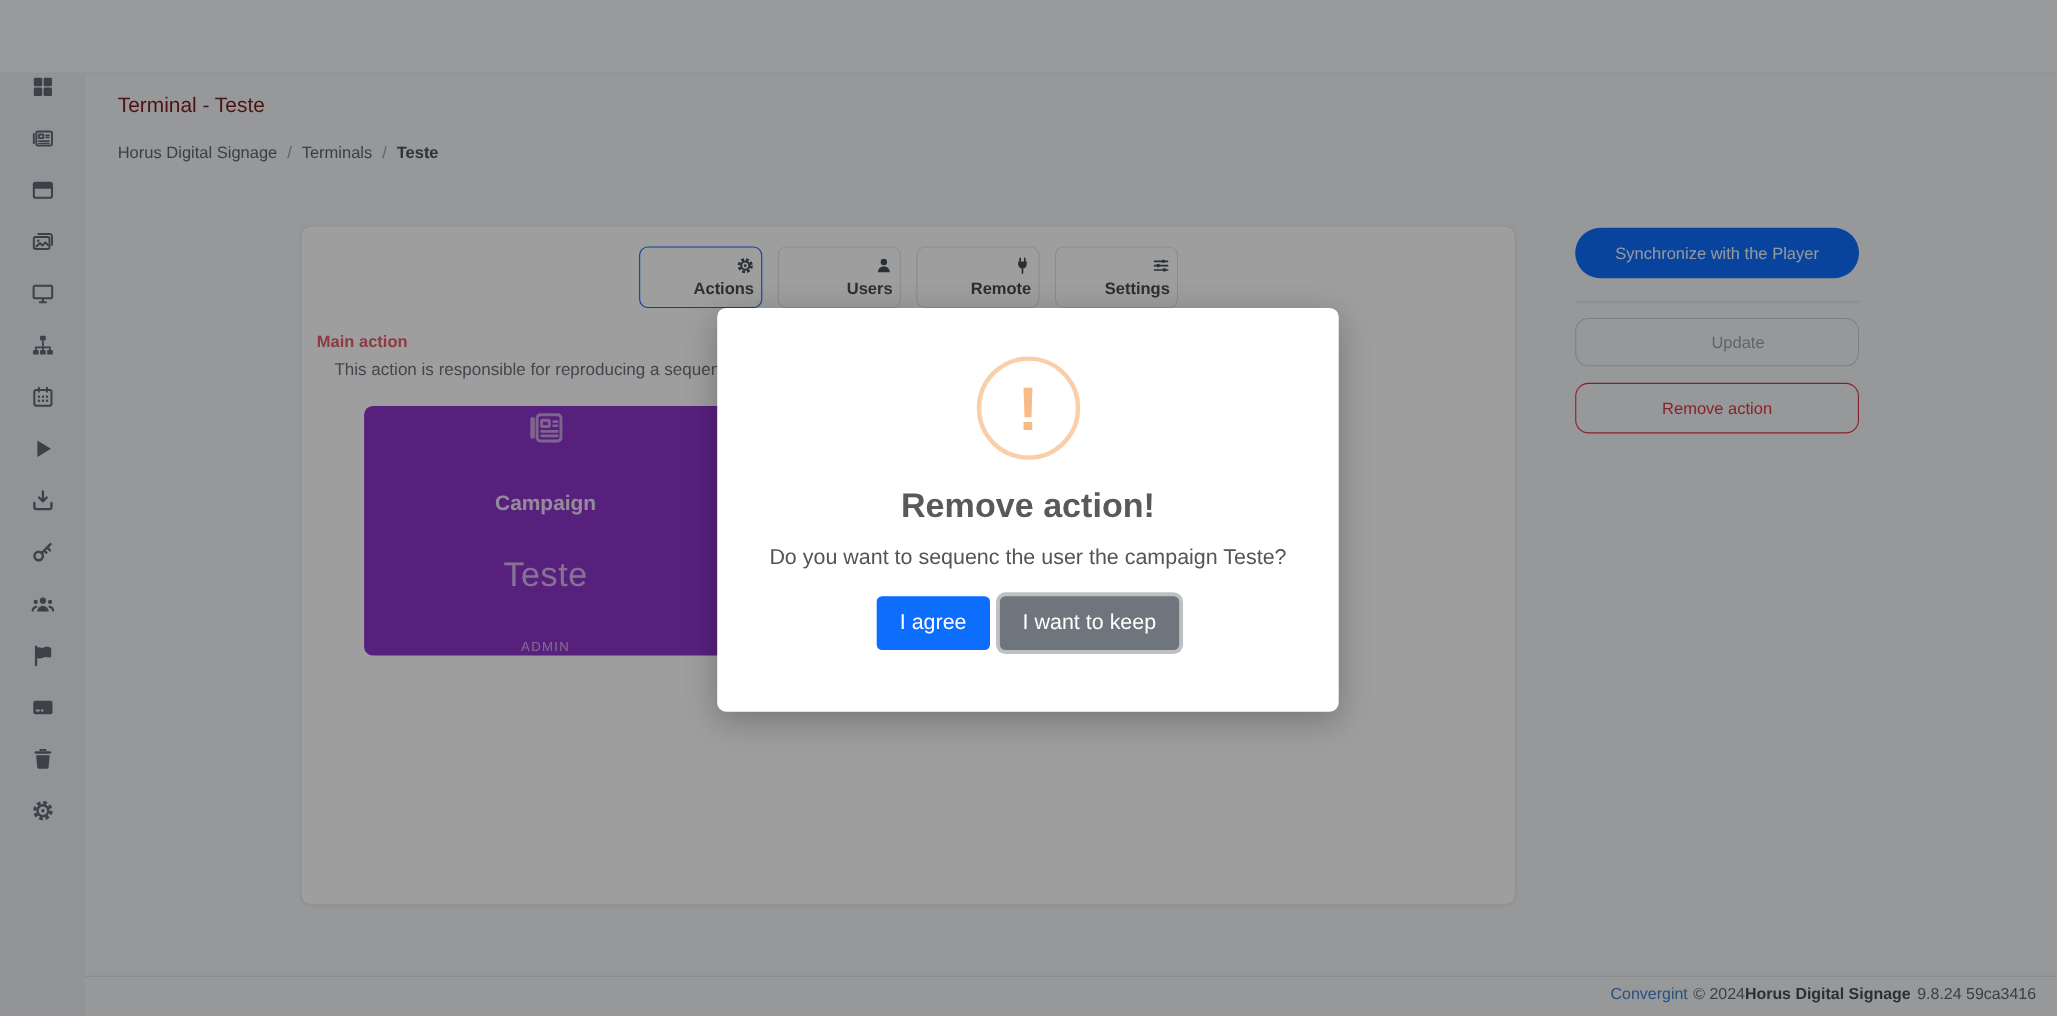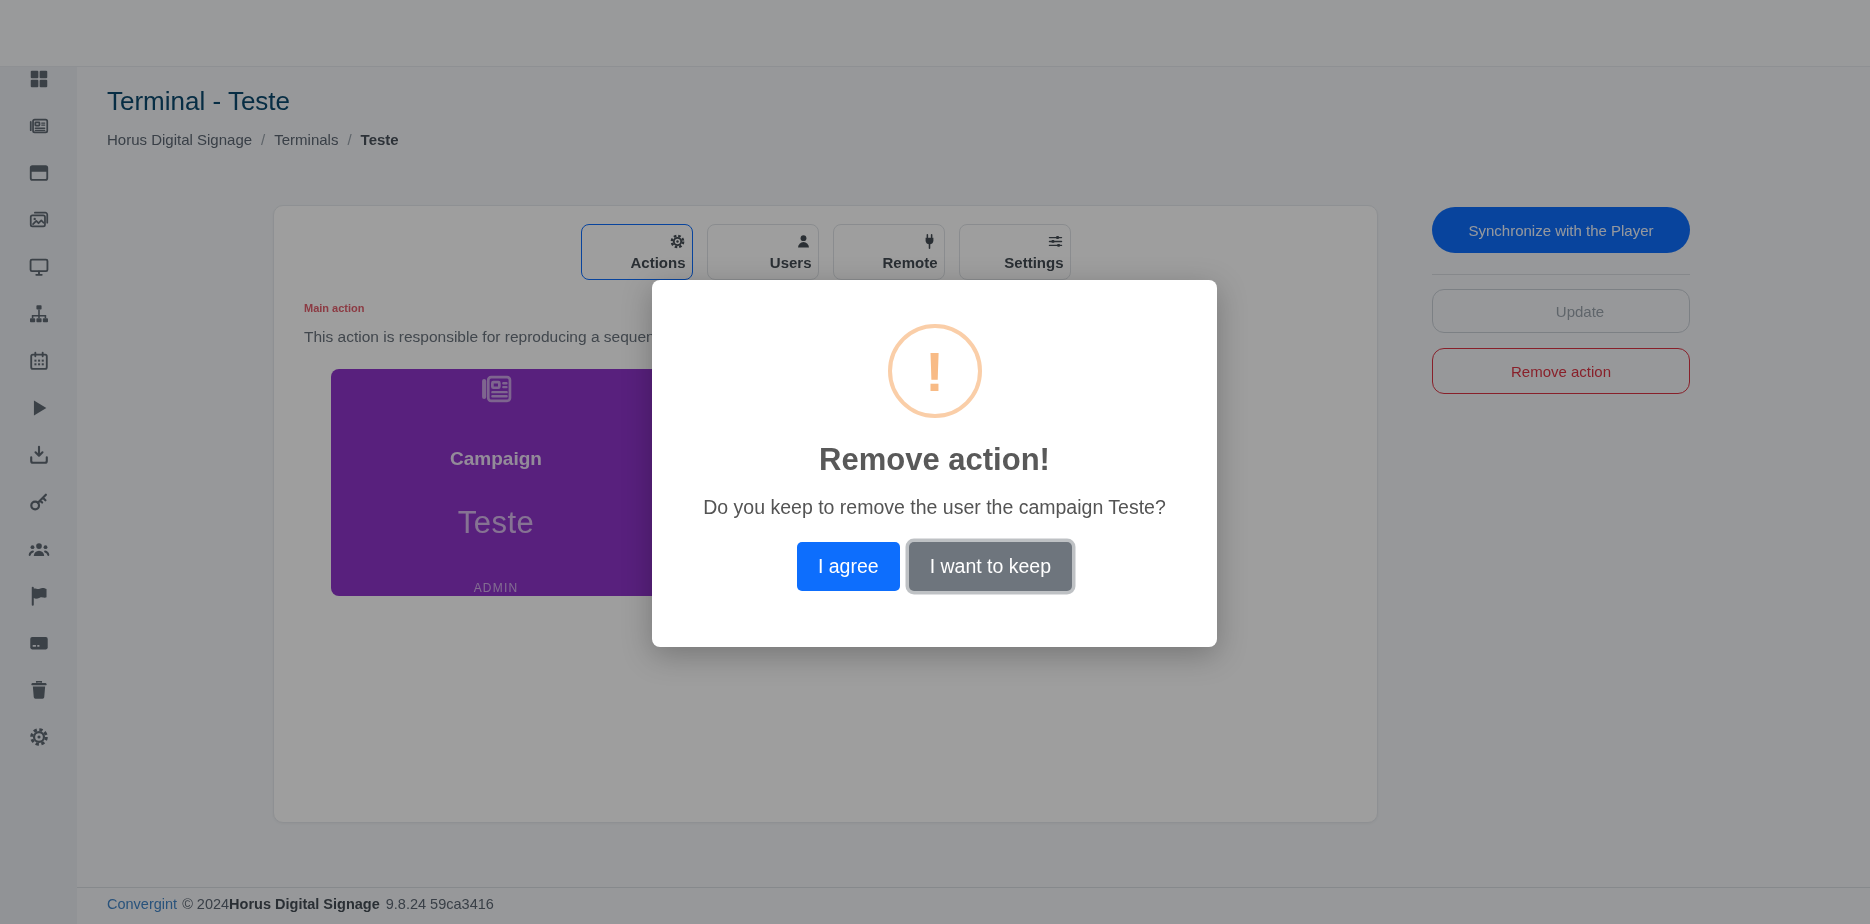--- a/index.html
+++ b/index.html
@@ -28,58 +28,58 @@
   .flag-group{display:flex;align-items:center;gap:6px;}
   .info-i{font-size:19px;font-weight:700;color:#5b6570;font-family:"Liberation Serif",serif;}
   .logout{display:flex;align-items:center;gap:8px;font-size:16px;color:#5b6570;cursor:pointer;
     background:none;border:none;font-family:"Liberation Sans",sans-serif;}
   
   .sidebar{position:absolute;left:0;top:66px;bottom:0;width:77px;background:#eaedf2;
     display:flex;flex-direction:column;align-items:center;padding-top:2px;gap:25px;z-index:9;}
   .side-item{width:36px;height:22px;display:flex;align-items:center;justify-content:center;
     color:#5f6973;cursor:pointer;background:none;border:none;padding:0;}
   
-  .page-title{position:absolute;left:107px;top:86px;font-size:26px;color:#0c4a6e;font-weight:400;}
+  .page-title{position:absolute;left:107px;top:86px;font-size:19px;color:#7f1d1d;font-weight:400;}
   .breadcrumb{position:absolute;left:107px;top:131px;font-size:15px;color:#5d6773;
     display:flex;gap:9px;align-items:center;}
   .breadcrumb .crumb{color:#5d6773;cursor:pointer;}
   .breadcrumb .sep{color:#98a1aa;}
   .breadcrumb .current{font-weight:700;color:#4a525b;}
   
   .card{position:absolute;left:273px;top:205px;width:1105px;height:618px;background:#fff;
     border:1px solid #e6e9ed;border-radius:10px;box-shadow:0 1px 3px rgba(40,50,60,.05);
     box-sizing:border-box;}
   .tabs{display:flex;justify-content:center;gap:14px;margin-top:18px;}
   .tab{width:112px;height:56px;border:1px solid #dfe3e7;border-radius:8px;background:#fff;
     display:flex;flex-direction:column;align-items:flex-end;justify-content:center;gap:4px;
     color:#454d54;cursor:pointer;font-family:"Liberation Sans",sans-serif;}
   .tab.active{border:1.5px solid #0d6efd;}
   .tab .tlabel{font-size:15px;font-weight:700;}
-  .section-title{position:absolute;left:30px;top:96px;font-size:11px;font-weight:700;color:#e2606e;}
+  .section-title{position:absolute;left:14px;top:96px;font-size:15px;font-weight:700;color:#e2606e;}
   .section-desc{position:absolute;left:30px;top:122px;font-size:15.5px;color:#6a737d;white-space:nowrap;}
   .campaign-card{position:absolute;left:57px;top:163px;width:330px;height:227px;border-radius:8px;
     background:#8e35ca;display:flex;flex-direction:column;align-items:center;justify-content:center;
     cursor:pointer;border:none;gap:32px;}
   .campaign-type{font-size:19px;font-weight:700;color:rgba(255,255,255,.85);margin-top:8px;}
   .campaign-name{font-size:31px;font-weight:300;color:rgba(255,255,255,.66);margin-top:3px;
     letter-spacing:.5px;}
   .campaign-owner{font-size:12px;color:rgba(255,255,255,.6);margin-top:8px;letter-spacing:1.2px;}
   
   .right-panel{position:absolute;left:1432px;top:207px;width:258px;}
   .btn{display:block;width:100%;box-sizing:border-box;cursor:pointer;
     font-family:"Liberation Sans",sans-serif;text-align:center;}
   .btn-sync{height:46px;background:#0d6efd;color:#f0f6ff;border:none;border-radius:23px;font-size:15px;}
   .panel-divider{border:none;border-top:1px solid #d8dce1;margin:21px 0 0 0;}
   .btn-update{margin-top:14px;height:44px;background:transparent;border:1px solid #c9cfd6;
     border-radius:12px;color:#9aa3ac;font-size:15px;padding-left:44px;}
   .btn-remove{margin-top:15px;height:46px;background:transparent;border:1px solid #dc3545;
     border-radius:12px;color:#dc3545;font-size:15px;}
   
   .footer{position:absolute;left:77px;right:0;bottom:0;height:37px;border-top:1px solid #d9dde2;
-    background:#f4f6f9;display:flex;align-items:center;justify-content:flex-start;
+    background:#f4f6f9;display:flex;align-items:center;justify-content:flex-end;
     padding:0 19px 4px 30px;font-size:14.5px;color:#5d6773;box-sizing:border-box;}
   .f-left{display:flex;gap:5px;align-items:baseline;}
   .f-link{color:#4285c7;cursor:pointer;}
   .f-right{display:flex;gap:6px;align-items:baseline;}
   .f-product{font-weight:700;color:#454d55;}
   
   .overlay{position:absolute;inset:0;background:rgba(0,0,0,.38);z-index:40;}
   .modal{position:absolute;left:652px;top:280px;width:565px;height:367px;background:#fff;
     border-radius:8px;z-index:50;text-align:center;box-shadow:0 8px 30px rgba(0,0,0,.25);
     box-sizing:border-box;}
@@ -422,18 +422,18 @@
   </div>
 </footer>
 
 <div class="overlay"></div>
 
 <div class="modal" role="dialog">
   <div class="warn-circle">
     <span class="warn-glyph">!</span>
   </div>
   <div class="modal-title">Remove action!</div>
-  <div class="modal-msg">Do you keep to remove the user the campaign Teste?</div>
+  <div class="modal-msg">Do you want to sequenc the user the campaign Teste?</div>
   <div class="modal-btns">
     <button class="m-btn m-confirm">I agree</button>
     <button class="m-btn m-cancel">I want to keep</button>
   </div>
 </div>
 
 </body></html>

